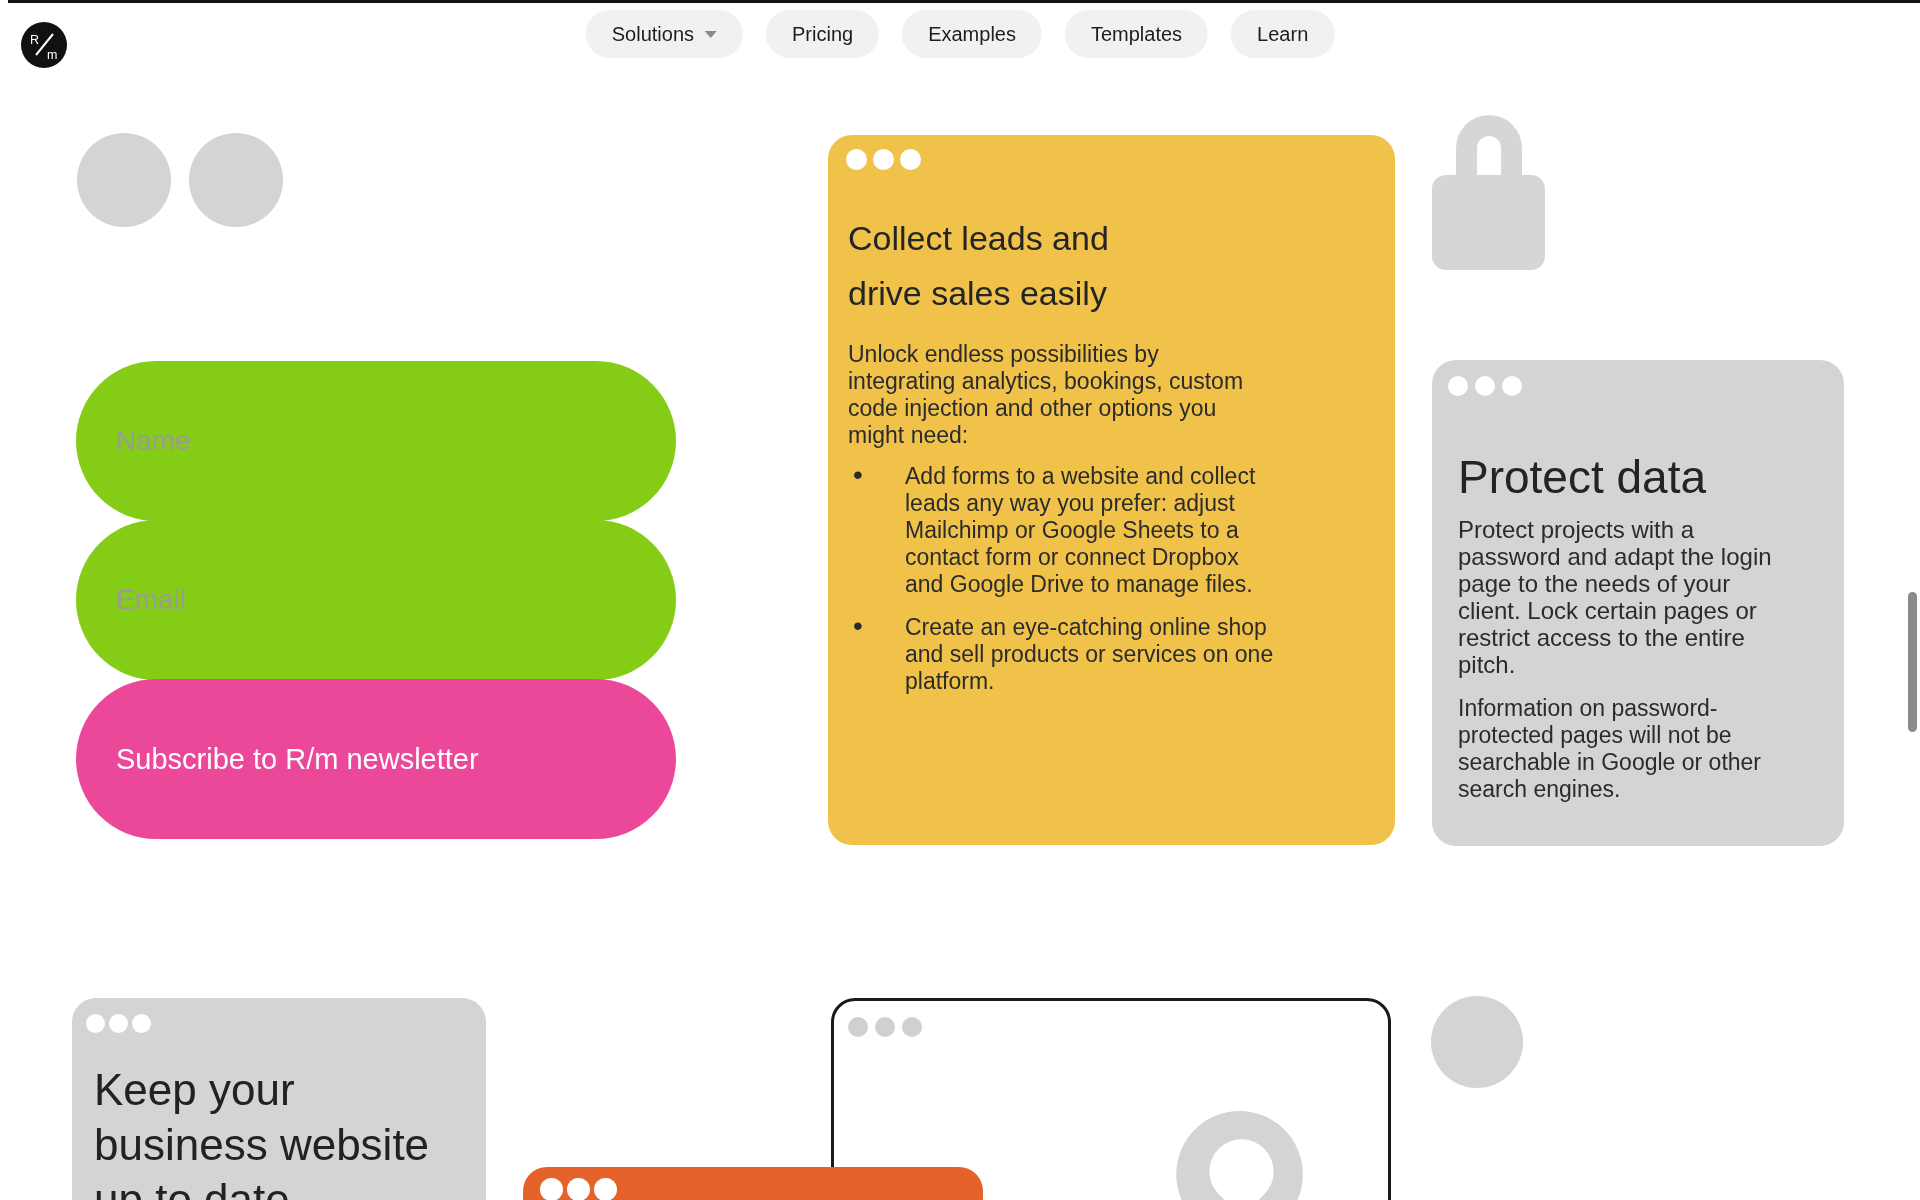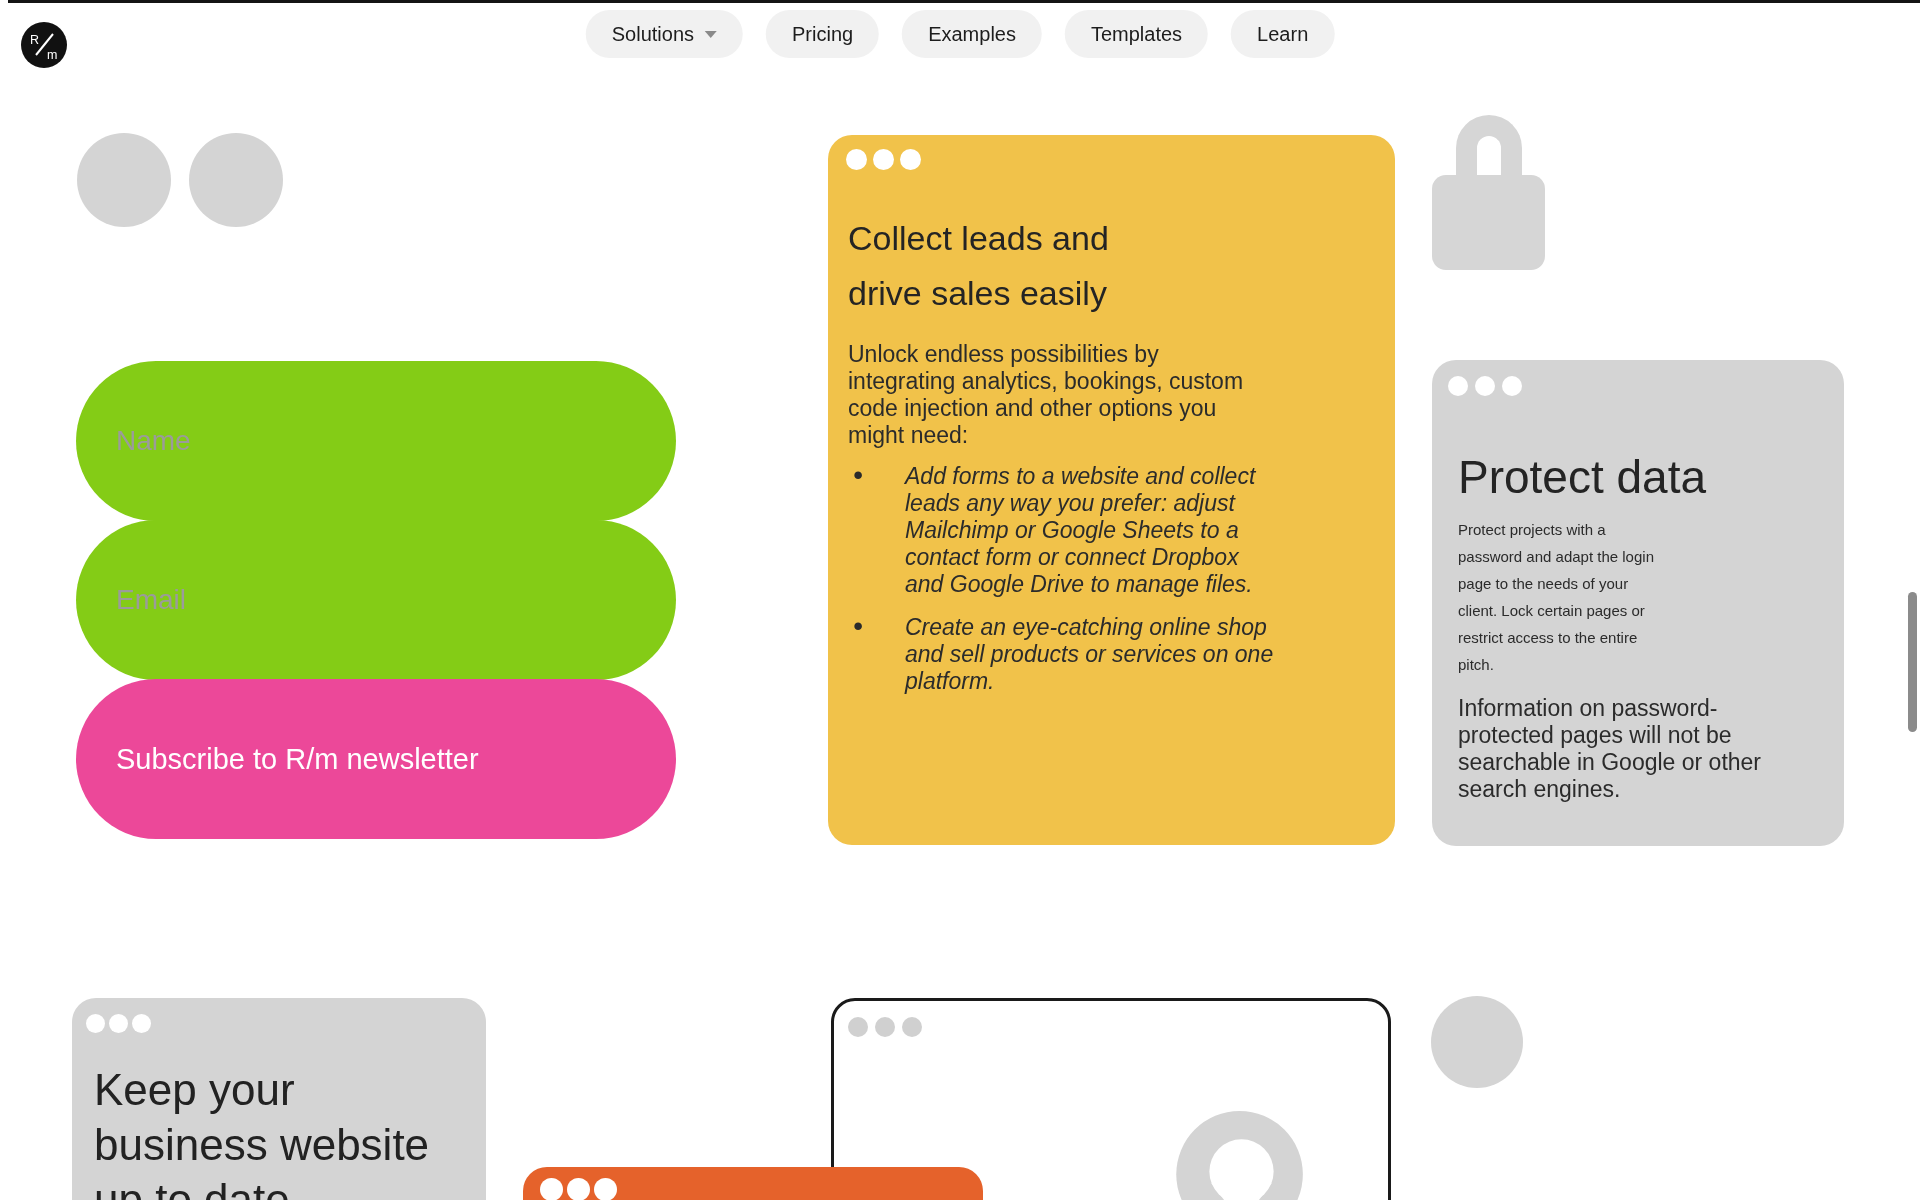--- a/index.html
+++ b/index.html
@@ -52,36 +52,36 @@
   .card-leads{position:absolute;left:828px;top:135px;width:567px;height:710px;
     background:#f1c24a;border-radius:24px;}
   .card-leads .dots{left:18px;top:14px;gap:6px;}
   .card-leads .dot{width:21px;height:21px;background:#fff;}
   .leads-title{position:absolute;left:20px;top:76px;width:480px;font-size:34px;
     line-height:55px;color:#242424;white-space:pre-line;}
   .leads-intro{position:absolute;left:20px;top:206px;width:500px;font-size:23px;
     line-height:27px;color:#2b2b2b;white-space:pre-line;}
   .leads-list{position:absolute;left:20px;top:328px;width:510px;margin:0;padding:0;list-style:none;}
   .leads-list li{position:relative;padding-left:57px;margin-bottom:16px;font-size:23px;
-    line-height:27px;color:#2b2b2b;white-space:pre-line;font-style:italic;}
+    line-height:27px;color:#2b2b2b;white-space:pre-line;}
   .leads-list li::before{content:"\2022";position:absolute;left:5px;top:-2px;font-size:28px;color:#2b2b2b;}
 
   
   .lock{position:absolute;left:1432px;top:115px;width:113px;height:155px;}
   .lock-shackle{position:absolute;left:24px;top:0;width:66px;height:70px;box-sizing:border-box;
     border:21px solid #d6d6d6;border-bottom:none;border-radius:33px 33px 0 0;}
   .lock-body{position:absolute;left:0;top:60px;width:113px;height:95px;background:#d6d6d6;border-radius:14px;}
 
   
   .card-protect{position:absolute;left:1432px;top:360px;width:412px;height:486px;
     background:#d4d4d4;border-radius:24px;}
   .card-protect .dots{left:16px;top:16px;gap:7px;}
   .card-protect .dot{width:20px;height:20px;background:#fff;}
   .protect-title{position:absolute;left:26px;top:90px;font-size:46px;line-height:55px;color:#242424;}
-  .protect-p1{position:absolute;left:26px;top:156px;width:350px;font-size:15px;
+  .protect-p1{position:absolute;left:26px;top:156px;width:350px;font-size:24px;
     line-height:27px;color:#2b2b2b;white-space:pre-line;}
   .protect-p2{position:absolute;left:26px;top:335px;width:350px;font-size:23px;
     line-height:27px;color:#2b2b2b;white-space:pre-line;}
 
   
   .card-keep{position:absolute;left:72px;top:998px;width:414px;height:220px;
     background:#d4d4d4;border-radius:24px 24px 0 0;}
   .card-keep .dots{left:14px;top:16px;gap:4px;}
   .card-keep .dot{width:19px;height:19px;background:#fff;}
   .keep-title{position:absolute;left:22px;top:64px;width:380px;font-size:44px;

